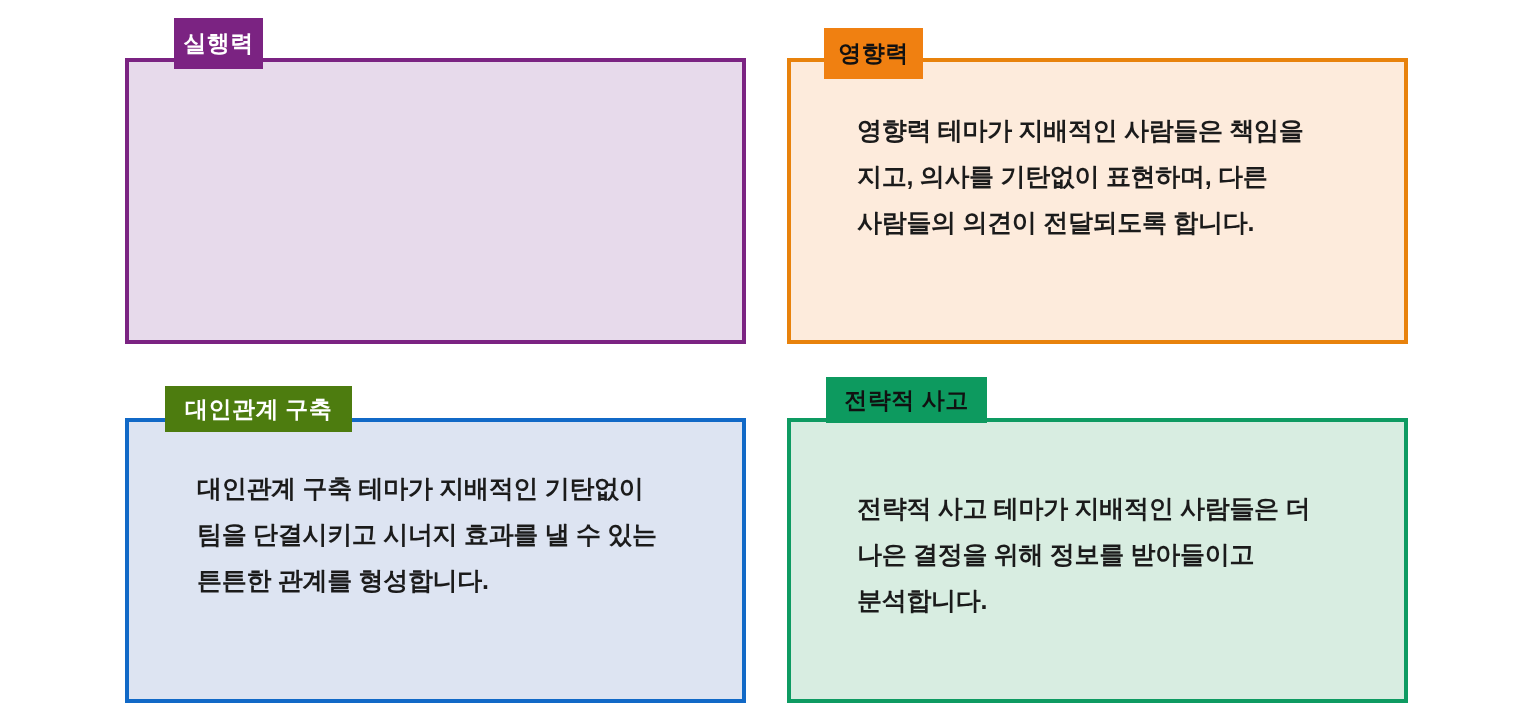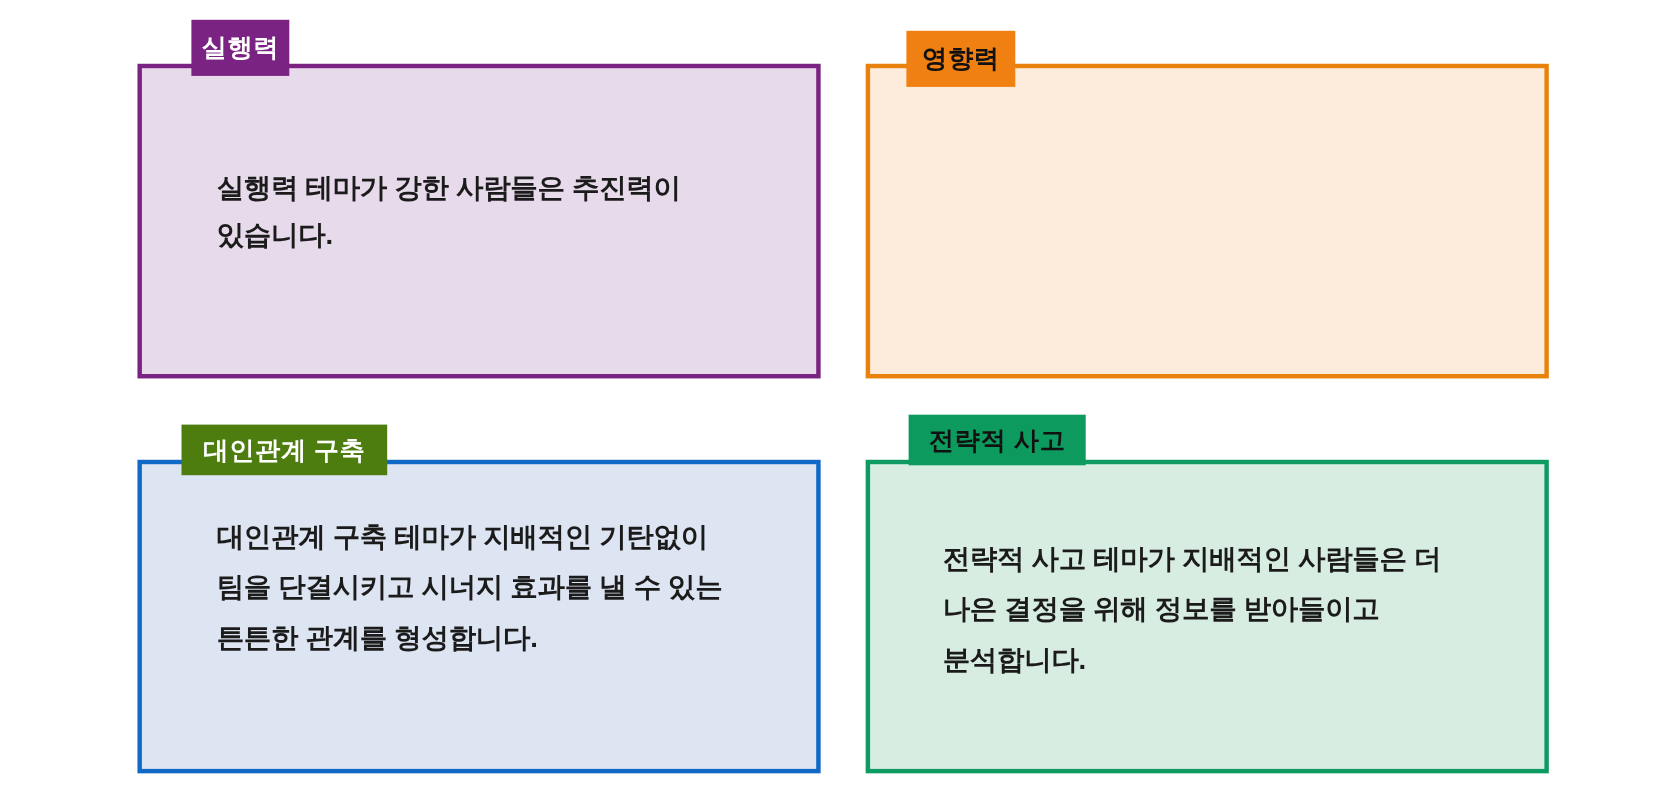--- a/index.html
+++ b/index.html
@@ -151,26 +151,26 @@
 </style>
 </head>
 <body>
 
 <div id="stage">
 
   <div class="card" id="card-execution"></div>
   <div class="tab" id="tab-execution">
     <span>실행력</span>
   </div>
-  <div class="card-body" id="body-execution">실행력 테마가 강한 사람들은 추진력이 있습니다.</div>
 
   <div class="card" id="card-influence"></div>
   <div class="tab" id="tab-influence">
     <span>영향력</span>
   </div>
+  <div class="card-body" id="body-influence">영향력 테마가 지배적인 사람들은 책임을 지고, 의사를 기탄없이 표현하며, 다른 사람들의 의견이 전달되도록 합니다.</div>
 
   <div class="card" id="card-relationship"></div>
   <div class="tab" id="tab-relationship">
     <span>대인관계 구축</span>
   </div>
   <div class="card-body" id="body-relationship">대인관계 구축 테마가 지배적인 기탄없이 팀을 단결시키고 시너지 효과를 낼 수 있는 튼튼한 관계를 형성합니다.</div>
 
   <div class="card" id="card-strategy"></div>
   <div class="tab" id="tab-strategy">
     <span>전략적 사고</span>

